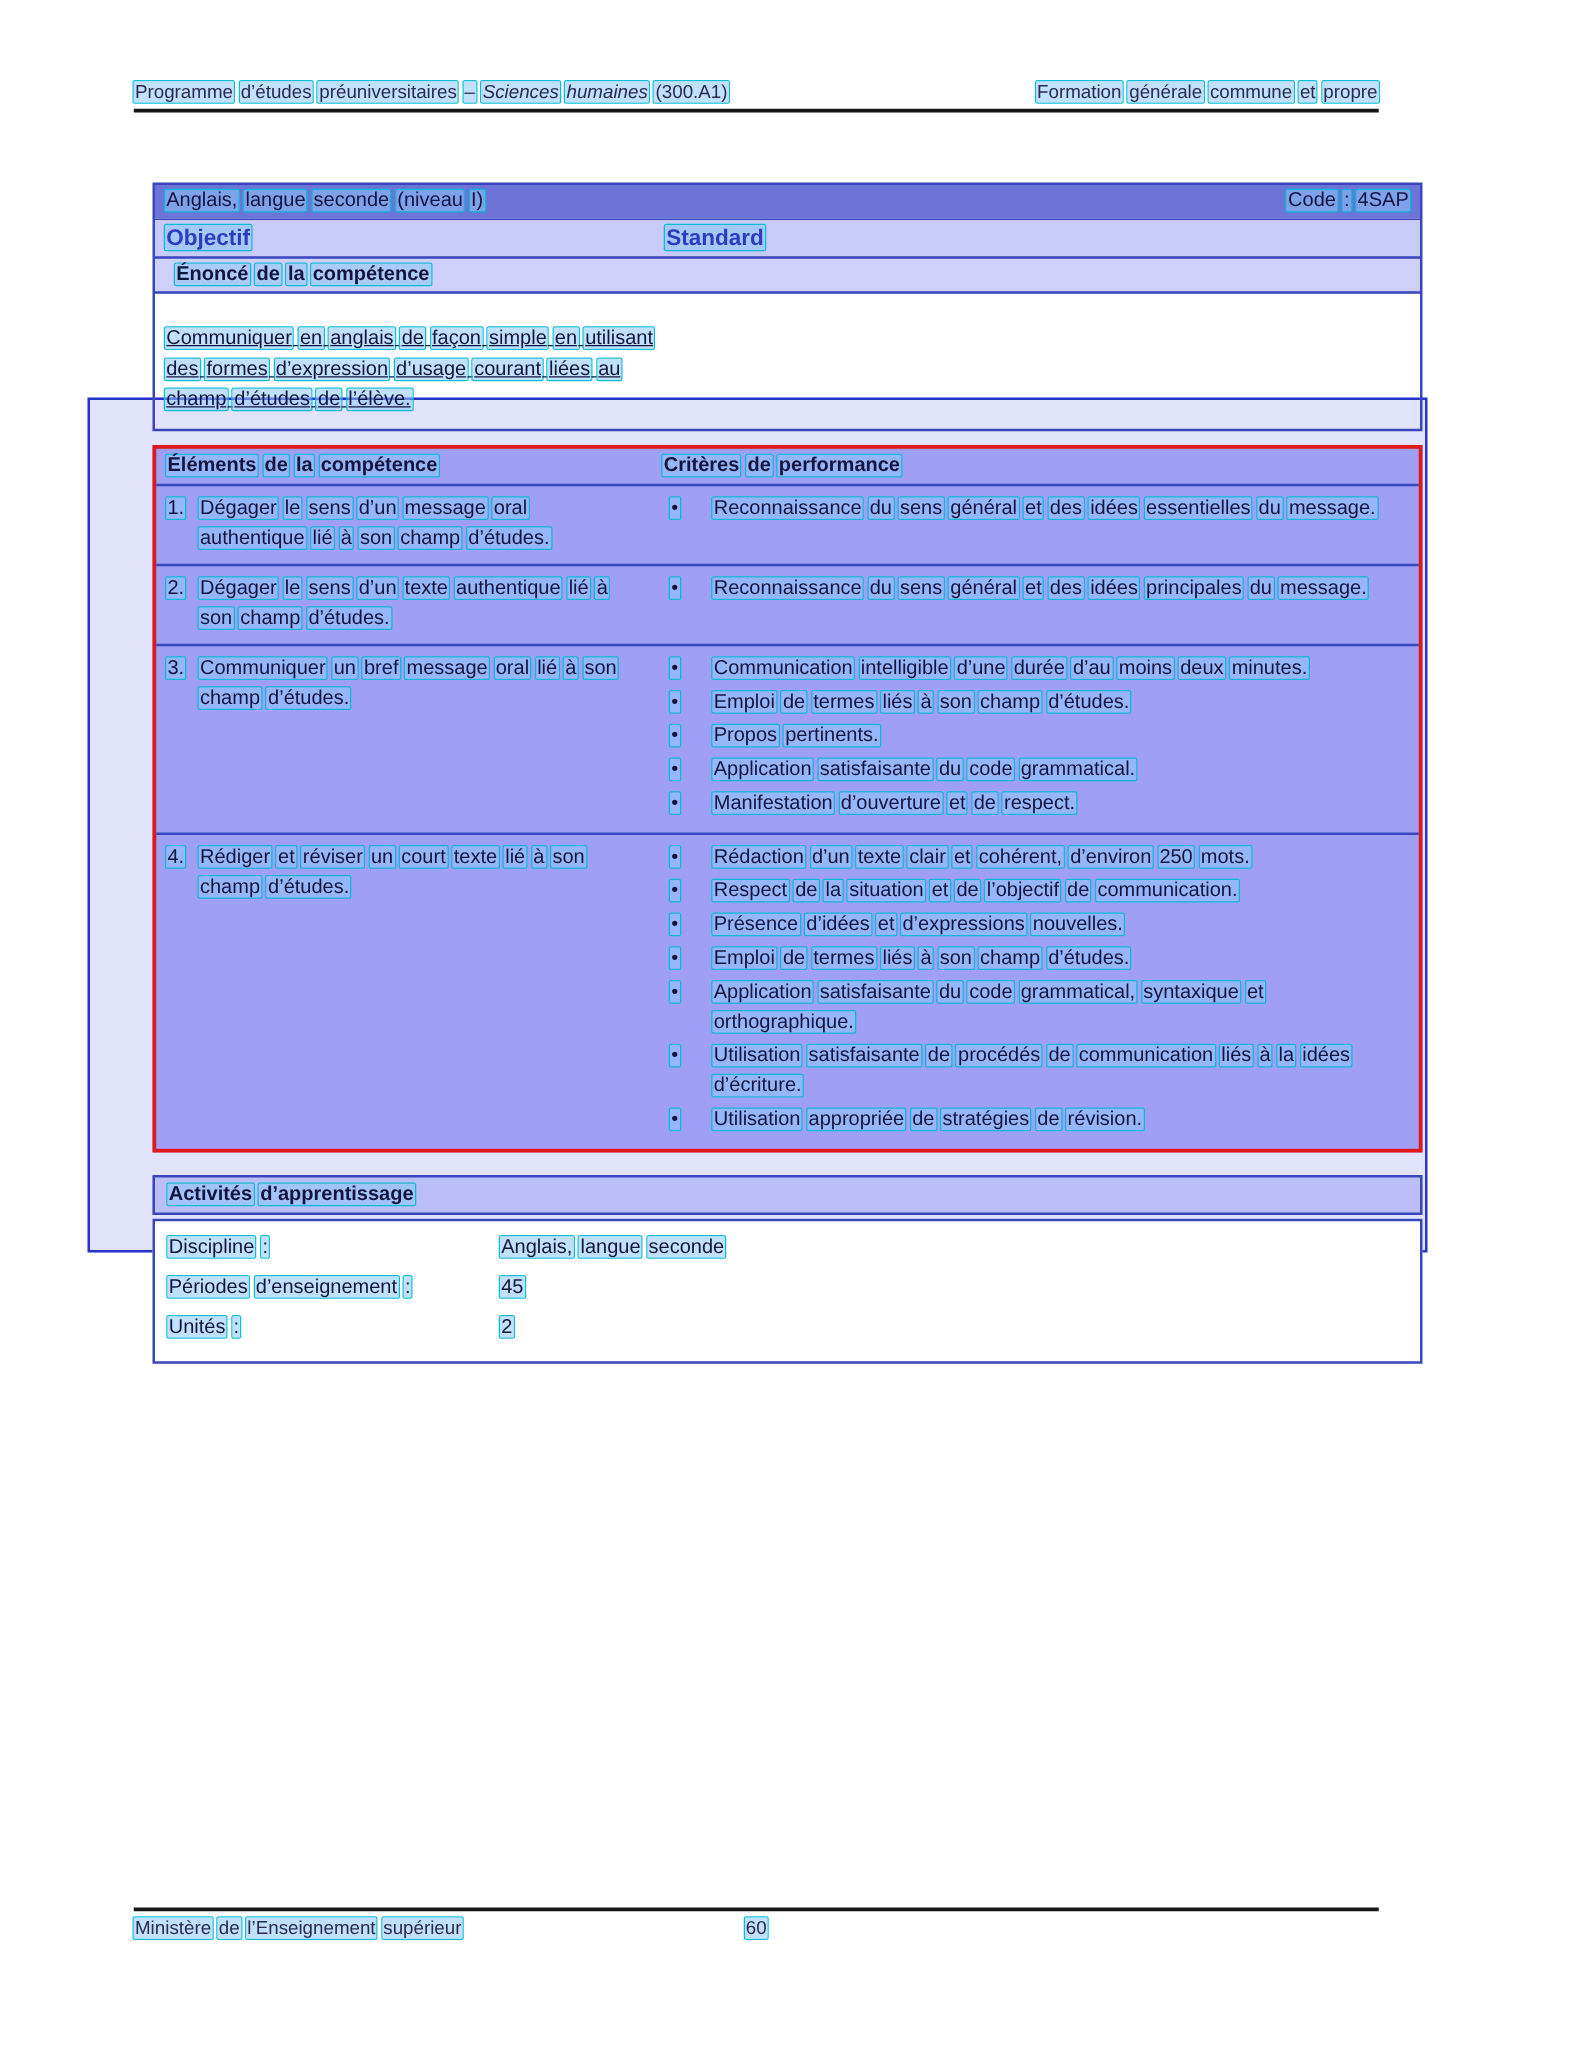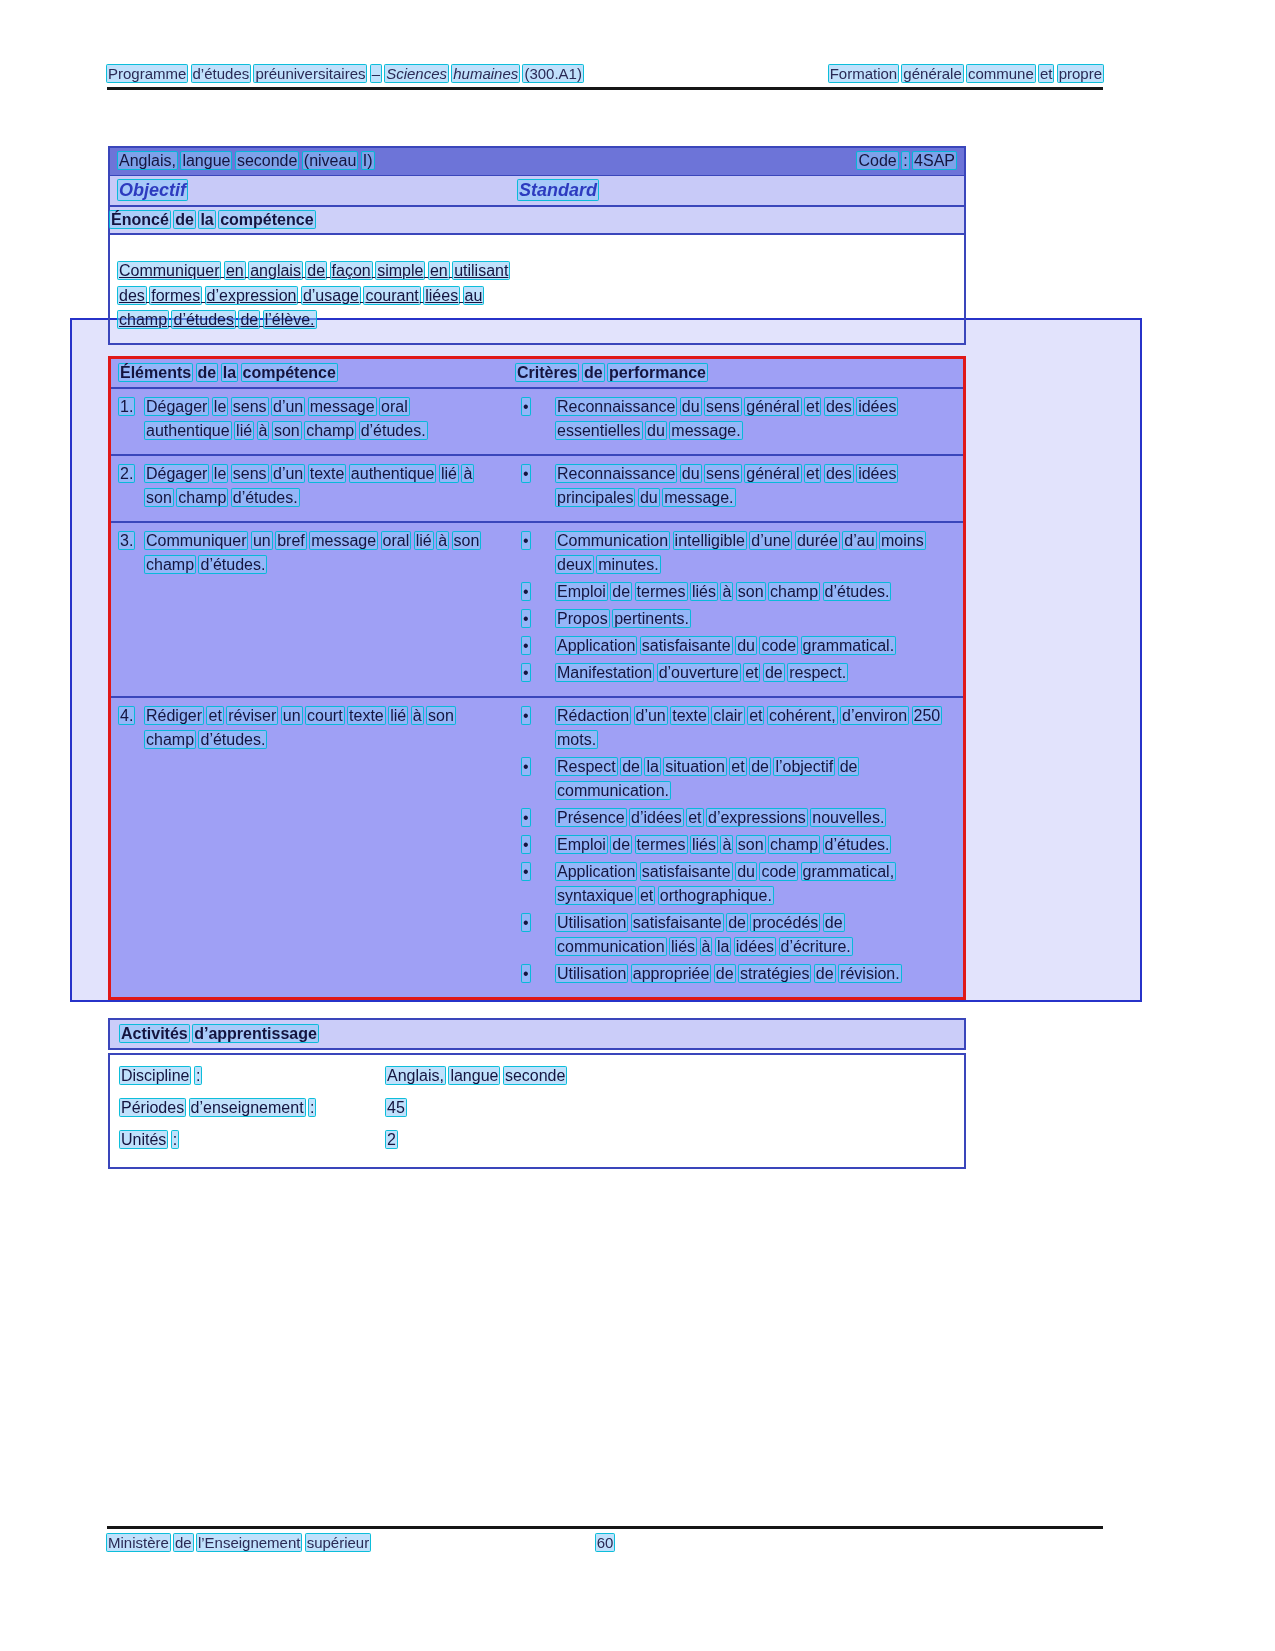--- a/index.html
+++ b/index.html
@@ -37,37 +37,37 @@
 
   
   #annot-rect {
     position: absolute; left: 70px; top: 318px; width: 1068px; height: 680px;
     border: 2px solid #2733c9;
     background: rgba(152, 156, 245, 0.28);
     z-index: 0;
   }
 
   
-  #content { position: absolute; left: 108px; top: 146px; width: 858px; z-index: 1; font-size: 16px; }
+  #content { position: absolute; left: 122px; top: 146px; width: 1016px; z-index: 1; font-size: 16px; }
 
   .top-box { border: 2px solid #3a46bb; }
   .course-bar {
     display: flex; justify-content: space-between; align-items: center;
     background: #6d74d8; padding: 3px 8px; line-height: 1.3;
   }
   .objstd {
     display: flex; background: rgba(133, 138, 240, 0.45);
     padding: 4px 8px; border-top: 1px solid #3a46bb;
-    font-size: 18px; font-weight: bold; font-style: italic; color: #2d3bbf;
+    font-size: 18px; font-weight: bold; color: #2d3bbf;
   }
   .objstd .c1 { width: 400px; }
   .enonce-head {
     border-top: 2px solid #3a46bb; border-bottom: 2px solid #3a46bb;
     background: rgba(133, 138, 240, 0.40);
-    padding: 4px 0; font-weight: bold;
+    padding: 4px 16px; font-weight: bold;
   }
   .enonce-body { padding: 24px 8px 10px; width: 392px; line-height: 1.55; text-decoration: underline; }
 
   
   .et {
     margin-top: 11px;
     border: 3px solid #e01818;
     background: rgba(98, 98, 238, 0.52);
   }
   .et-head { display: flex; font-weight: bold; padding: 5px 8px; }

